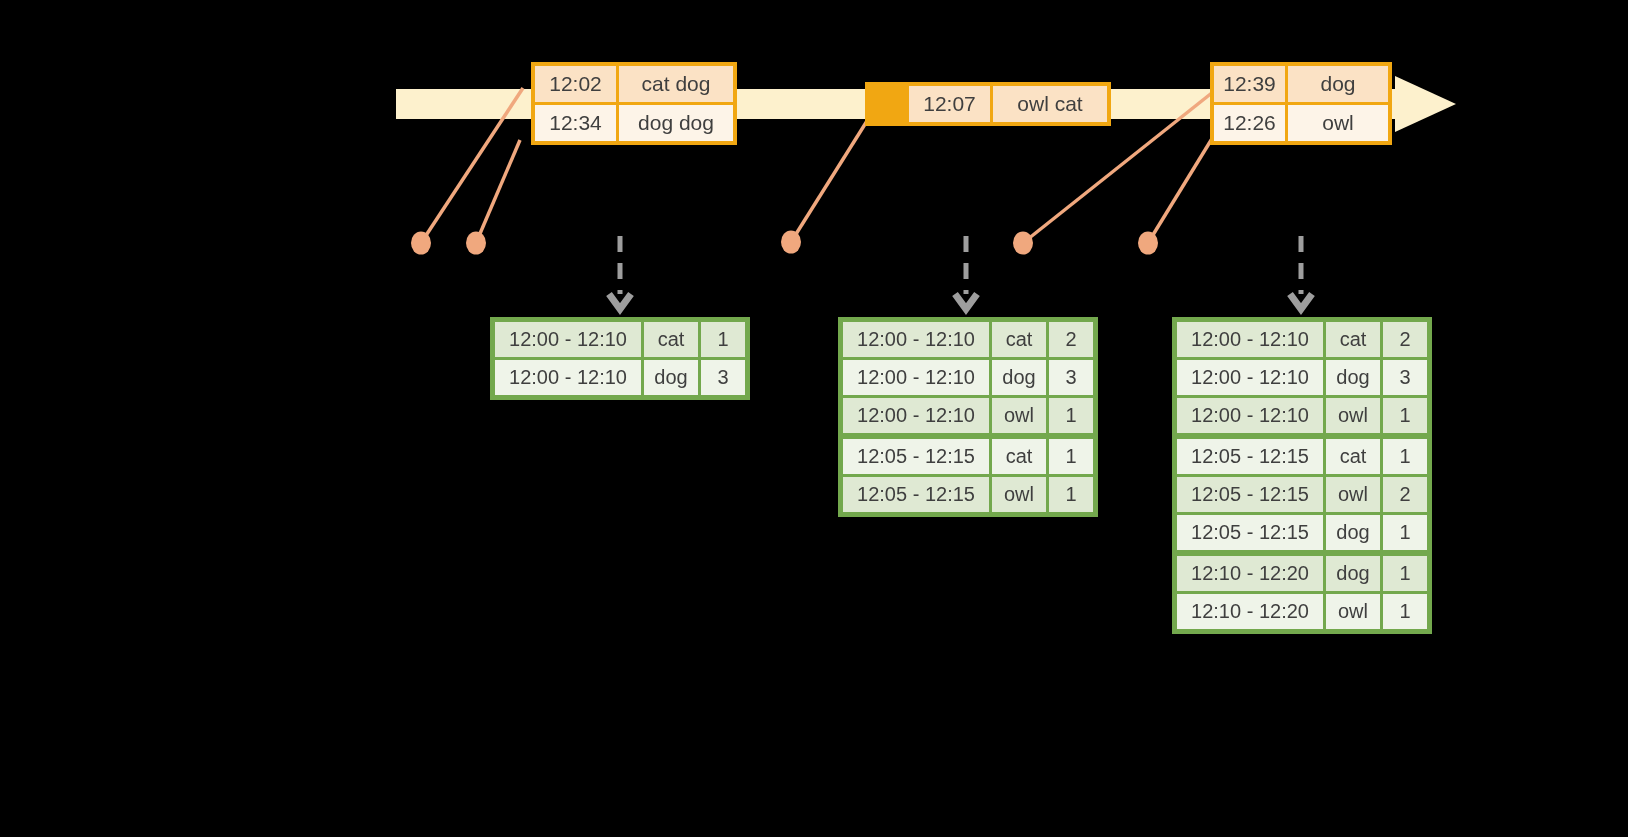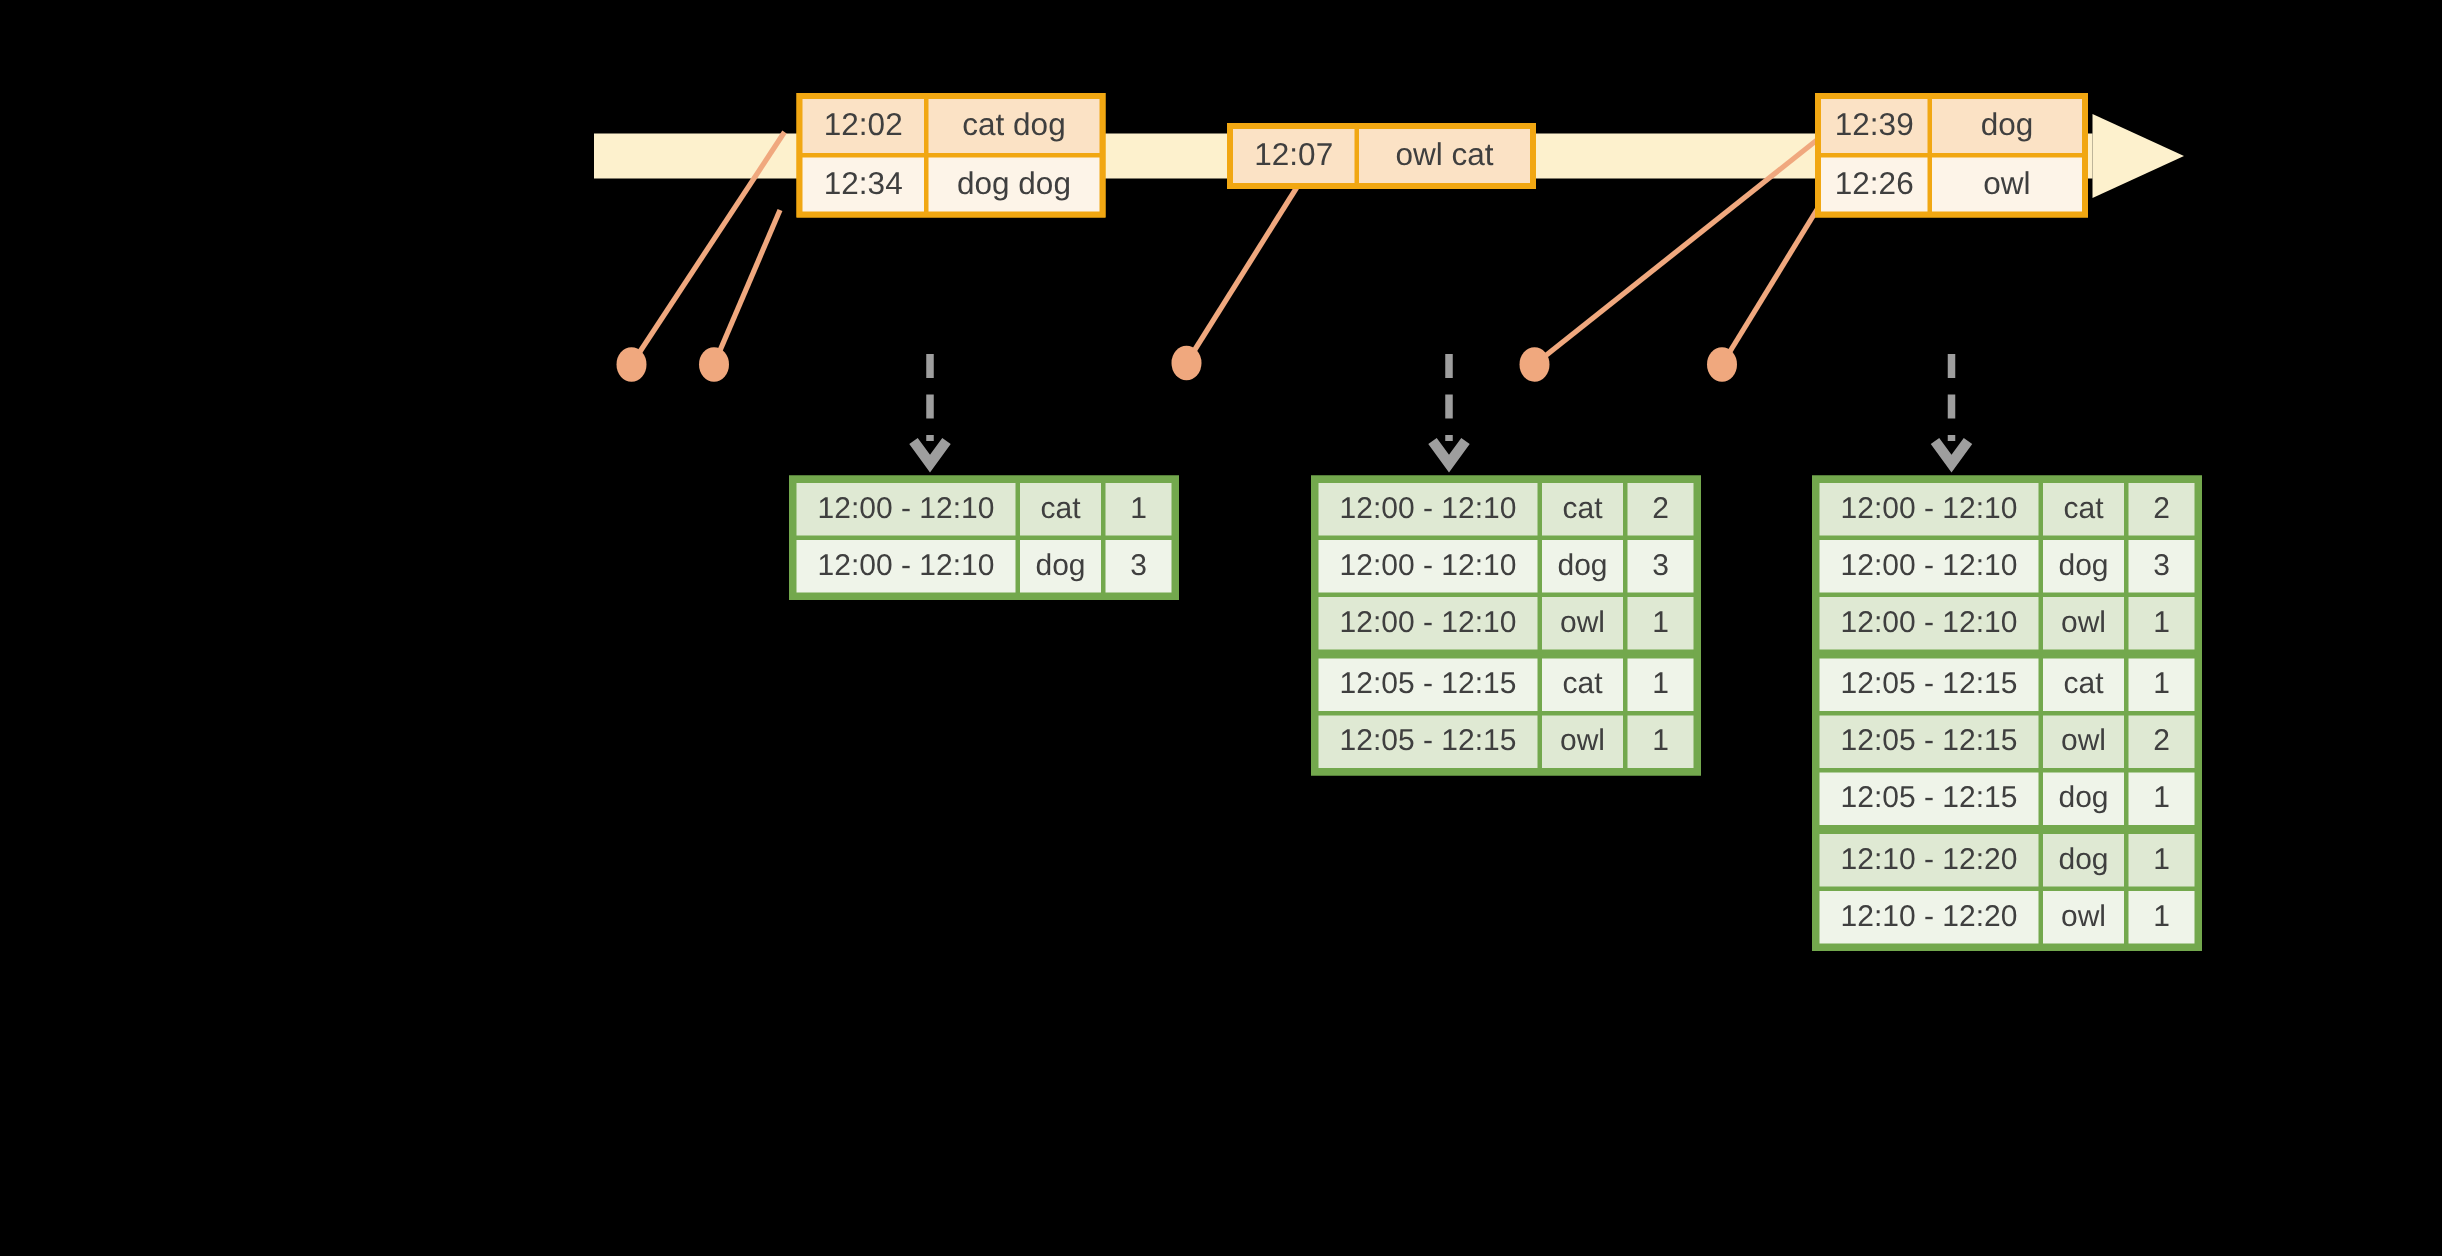--- a/index.html
+++ b/index.html
@@ -16,25 +16,25 @@
     border-top:28px solid transparent;border-bottom:28px solid transparent;}
   
   .overlay{position:absolute;left:0;top:0;z-index:2;pointer-events:none;}
   
   .ev{position:absolute;z-index:3;display:grid;gap:3px;border:4px solid var(--event_border,#f1a712);
       background:var(--event_border,#f1a712);}
   .ev .cell{height:36px;line-height:36px;text-align:center;font-size:21px;}
   .ev .r0{background:var(--event_row_peach,#fbe2c5);}
   .ev .r1{background:var(--event_row_cream,#fdf4e8);}
   #ev1{left:519px;top:62px;grid-template-columns:81px 114px;margin-left:12px;}
-  #ev2{left:818px;top:82px;grid-template-columns:81px 114px;}
+  #ev2{left:865px;top:82px;grid-template-columns:81px 114px;padding-left:40px;}
   #ev3{left:1210px;top:62px;grid-template-columns:71px 100px;}
   
   .res{position:absolute;z-index:3;border:5px solid var(--result_border,#73a84d);
-       background:var(--result_border,#73a84d);width:250px;top:317px;margin-left:36px;}
+       background:var(--result_border,#73a84d);width:250px;top:317px;}
   #res1{left:490px;} #res2{left:838px;} #res3{left:1172px;}
   .res .row{display:grid;grid-template-columns:146px 54px 44px;gap:3px;margin-top:3px;}
   .res .row:first-child{margin-top:0;}
   .res .row.group{margin-top:6px;}
   .res .cell{height:35px;line-height:35px;text-align:center;font-size:20px;}
   .res .row.even .cell{background:var(--result_row_green,#dfe9d3);}
   .res .row.odd  .cell{background:var(--result_row_light,#eff4e9);}
 </style>
 </head>
 <body>

